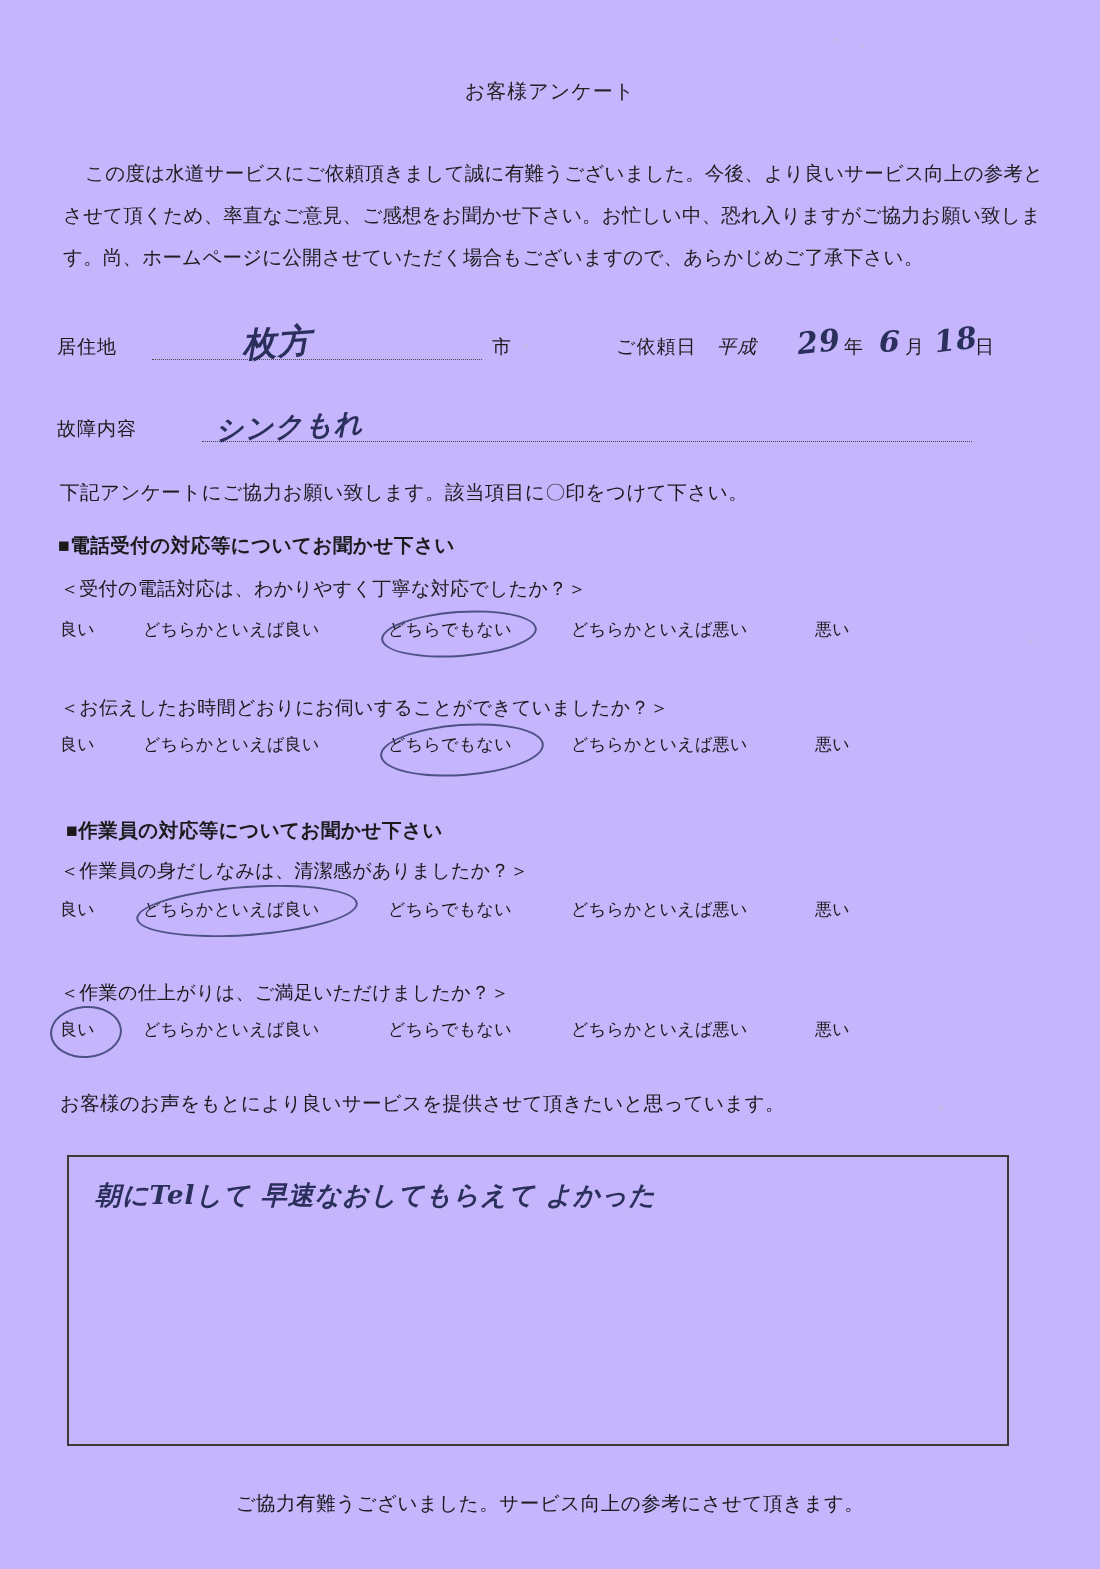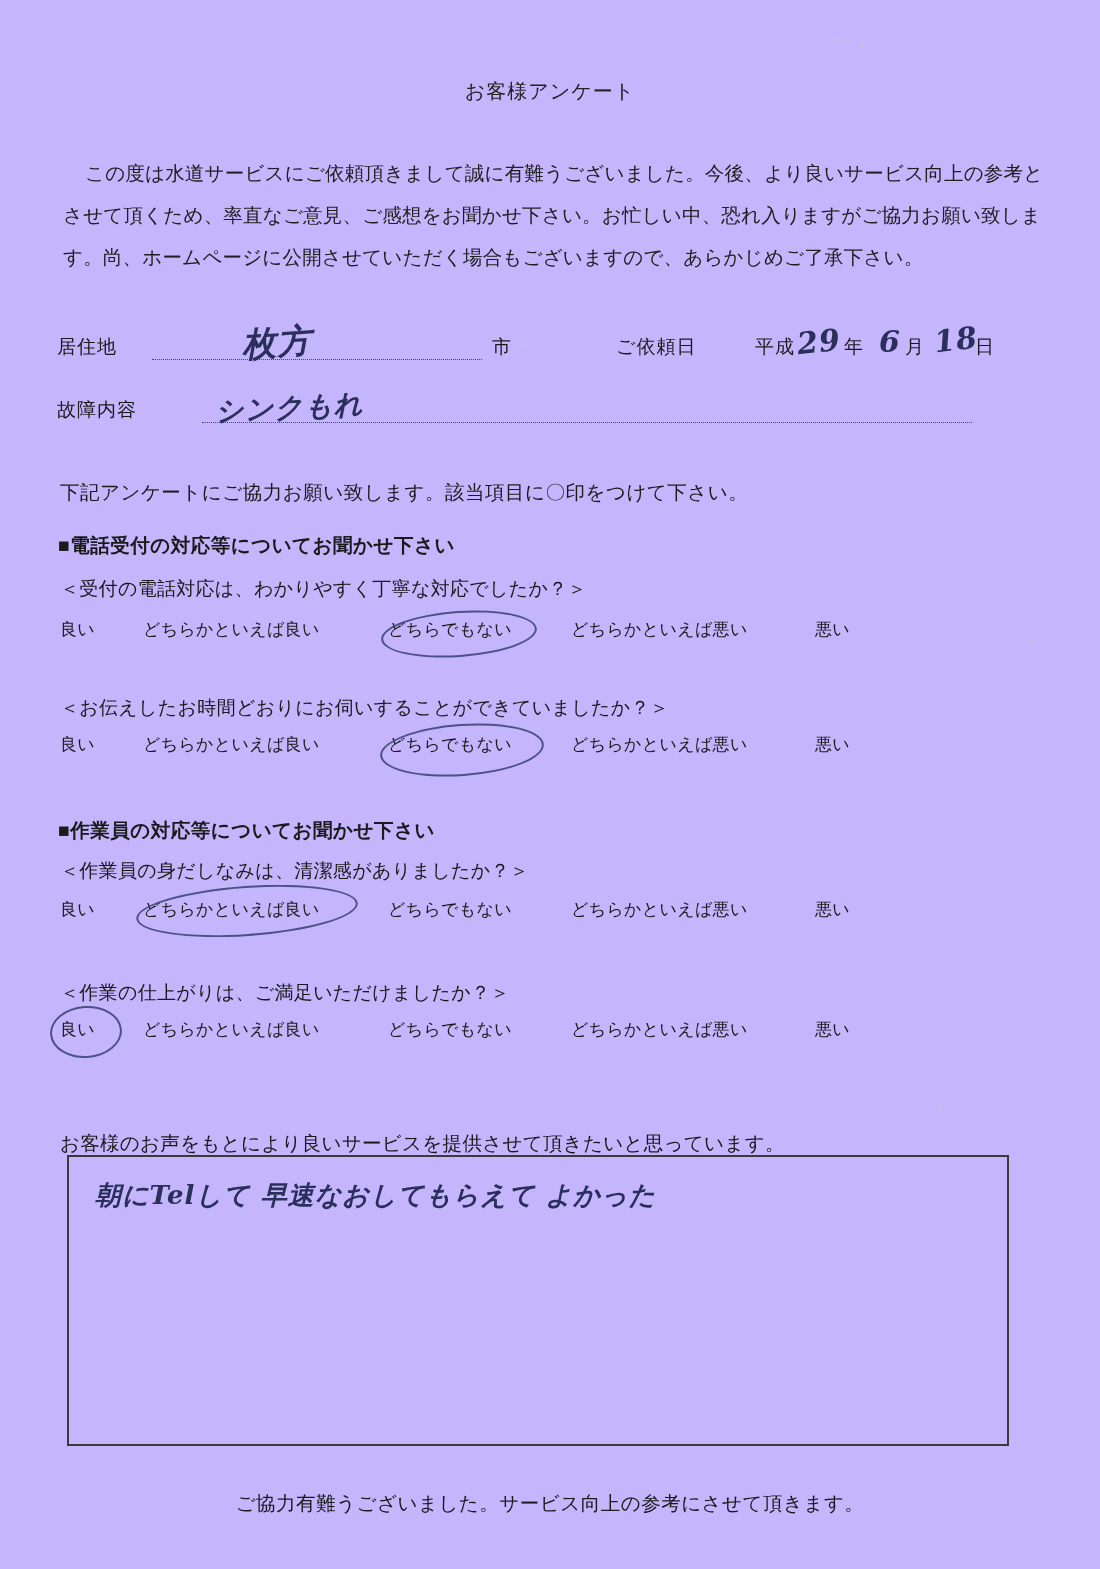--- a/index.html
+++ b/index.html
@@ -129,21 +129,20 @@
     pointer-events: none;
   }
   .circle.skew { transform: rotate(-4deg); }
 
   .closing-1 {
     position: absolute;
     left: 60px;
     top: 1090px;
     font-size: 19.5px;
     letter-spacing: .3px;
-    margin-top: 40px;
   }
   .closing-2 {
     position: absolute;
     left: 60px;
     top: 1124px;
     font-size: 19.5px;
     letter-spacing: .3px;
   }
   .comment-box {
     position: absolute;
@@ -187,30 +186,30 @@
     <p>この度は水道サービスにご依頼頂きまして誠に有難うございました。今後、より良いサービス向上の参考とさせて頂くため、率直なご意見、ご感想をお聞かせ下さい。お忙しい中、恐れ入りますがご協力お願い致します。尚、ホームページに公開させていただく場合もございますので、あらかじめご了承下さい。</p>
   </div>
 
   <div class="field-row" style="top:330px;">
     <span class="field-label">居住地</span>
     <span class="dotline" style="left:95px;top:29px;width:330px;"></span>
     <span class="hand" style="left:185px;top:-10px;font-size:34px;transform:rotate(-4deg);">枚方</span>
     <span class="suffix" style="left:435px;top:4px;">市</span>
 
     <span class="suffix" style="left:559px;top:4px;text-align:center;">ご依頼日</span>
-    <span class="suffix" style="left:698px;top:4px;">平成</span>
+    <span class="suffix" style="left:660px;top:4px;font-style:italic;">平成</span>
     <span class="hand" style="left:740px;top:-6px;font-size:30px;transform:rotate(-6deg);">29</span>
     <span class="suffix" style="left:787px;top:4px;">年</span>
     <span class="hand" style="left:822px;top:-6px;font-size:30px;">6</span>
     <span class="suffix" style="left:848px;top:4px;">月</span>
     <span class="hand" style="left:877px;top:-8px;font-size:30px;transform:rotate(-7deg);">18</span>
     <span class="suffix" style="left:918px;top:4px;">日</span>
   </div>
 
-  <div class="field-row" style="top:393px;">
+  <div class="field-row" style="top:412px;">
     <span class="field-label">故障内容</span>
     <span class="dotline" style="left:145px;top:29px;width:770px;"></span>
     <span class="hand" style="left:158px;top:-4px;font-size:28px;transform:rotate(-3deg);">シンクもれ</span>
   </div>
 
   <div class="note-line">下記アンケートにご協力お願い致します。該当項目に〇印をつけて下さい。</div>
 
   <div class="section-head" style="top:532px;">■電話受付の対応等についてお聞かせ下さい</div>
 
   <div class="question" style="top:576px;">＜受付の電話対応は、わかりやすく丁寧な対応でしたか？＞</div>
@@ -226,21 +225,21 @@
   <div class="question" style="top:695px;">＜お伝えしたお時間どおりにお伺いすることができていましたか？＞</div>
   <div class="options" style="top:733px;">
     <span class="opt" style="left:0px;">良い</span>
     <span class="opt" style="left:83px;">どちらかといえば良い</span>
     <span class="opt" style="left:328px;">どちらでもない</span>
     <span class="opt" style="left:511px;">どちらかといえば悪い</span>
     <span class="opt" style="left:755px;">悪い</span>
   </div>
   <div class="circle skew" style="left:380px;top:724px;width:160px;height:48px;"></div>
 
-  <div class="section-head" style="top:817px;">■作業員の対応等についてお聞かせ下さい</div>
+  <div class="section-head" style="top:817px;margin-left:8px;">■作業員の対応等についてお聞かせ下さい</div>
 
   <div class="question" style="top:858px;">＜作業員の身だしなみは、清潔感がありましたか？＞</div>
   <div class="options" style="top:898px;">
     <span class="opt" style="left:0px;">良い</span>
     <span class="opt" style="left:83px;">どちらかといえば良い</span>
     <span class="opt" style="left:328px;">どちらでもない</span>
     <span class="opt" style="left:511px;">どちらかといえば悪い</span>
     <span class="opt" style="left:755px;">悪い</span>
   </div>
   <div class="circle skew" style="left:136px;top:886px;width:218px;height:46px;"></div>

